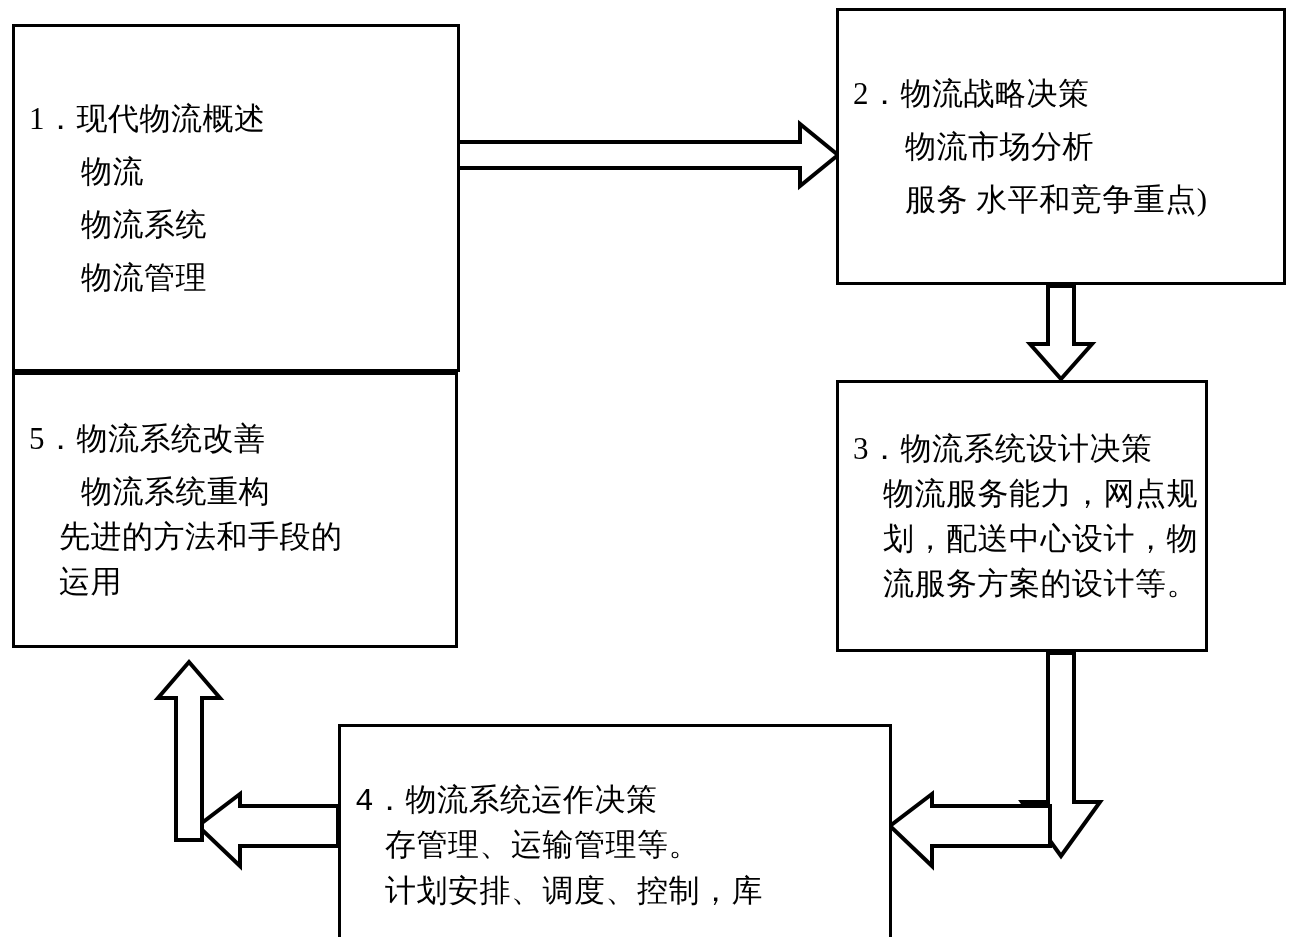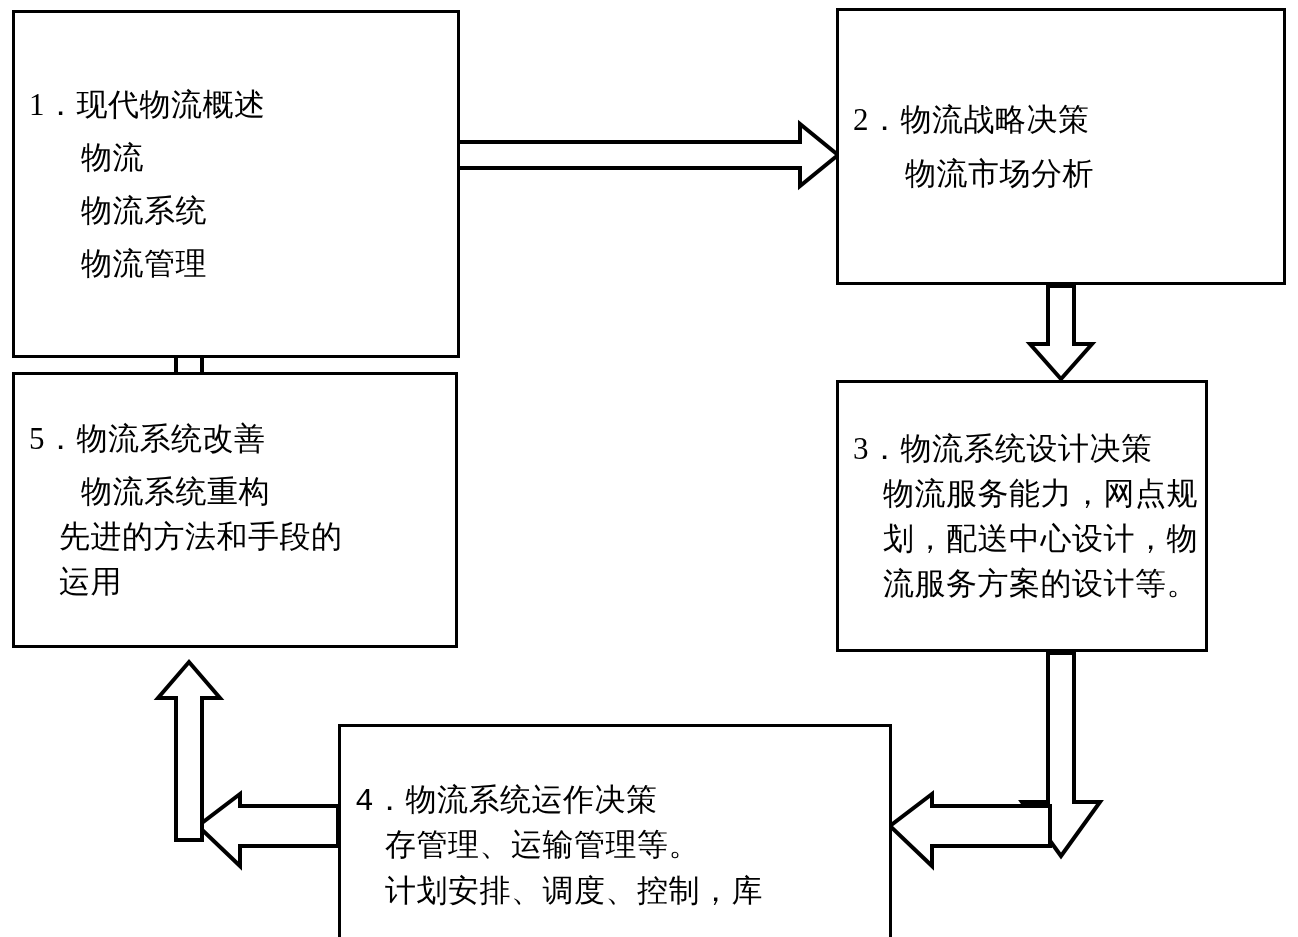--- a/index.html
+++ b/index.html
@@ -32,21 +32,21 @@
     white-space: pre;
     color: #000000;
     font-size: 31px;
     line-height: 1.46;
     letter-spacing: 0.5px;
   }
   .node-line.indent-1 { padding-left: 52px; margin-top: 8px; }
   .node-line.indent-2 { padding-left: 30px; }
   .node-line.indent-0 { padding-left: 0px; }
 
-  #box1 { left: 12px;  top: 10px;  width: 448px; height: 348px; }
+  #box1 { left: 12px;  top: 24px;  width: 448px; height: 348px; }
   #box2 { left: 836px; top: 8px;   width: 450px; height: 277px; }
   #box3 { left: 836px; top: 380px; width: 372px; height: 272px; }
   #box4 { left: 338px; top: 724px; width: 554px; height: 246px; font-family: Liberation Mono, monospace; }
   #box5 { left: 12px;  top: 372px; width: 446px; height: 276px; }
 
   #arrows {
     position: absolute;
     left: 0;
     top: 0;
     width: 1298px;
@@ -86,20 +86,21 @@
       <div class="node-line indent-1">物流</div>
       <div class="node-line indent-1">物流系统</div>
       <div class="node-line indent-1">物流管理</div>
     </div>
   </div>
 
   <div class="node-box" id="box2">
     <div class="node-lines">
       <div class="node-line indent-0">2．物流战略决策</div>
       <div class="node-line indent-1">物流市场分析</div>
+      <div class="node-line indent-1">服务 水平和竞争重点)</div>
     </div>
   </div>
 
   <div class="node-box" id="box3">
     <div class="node-lines">
       <div class="node-line indent-0">3．物流系统设计决策</div>
       <div class="node-line indent-2">物流服务能力，网点规</div>
       <div class="node-line indent-2">划，配送中心设计，物</div>
       <div class="node-line indent-2">流服务方案的设计等。</div>
     </div>

